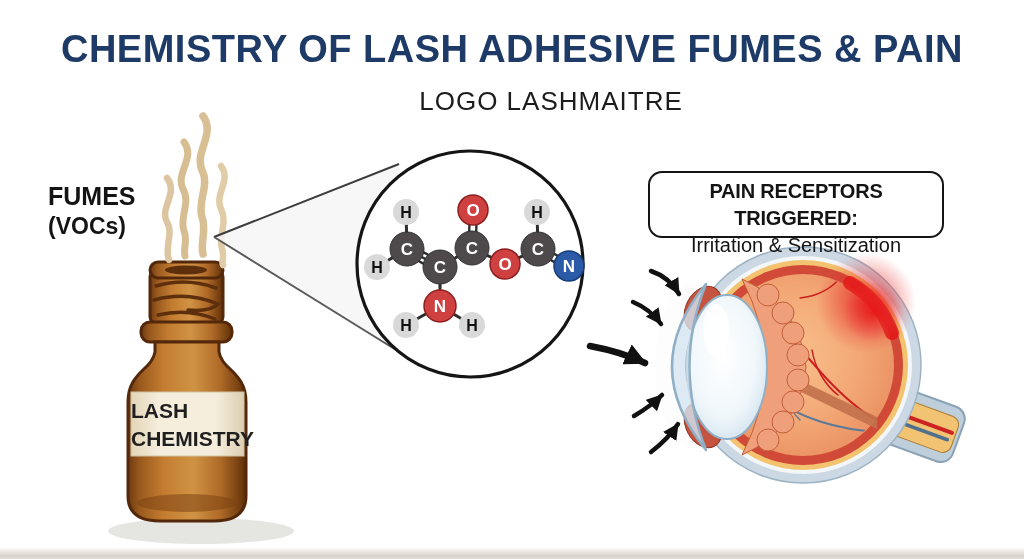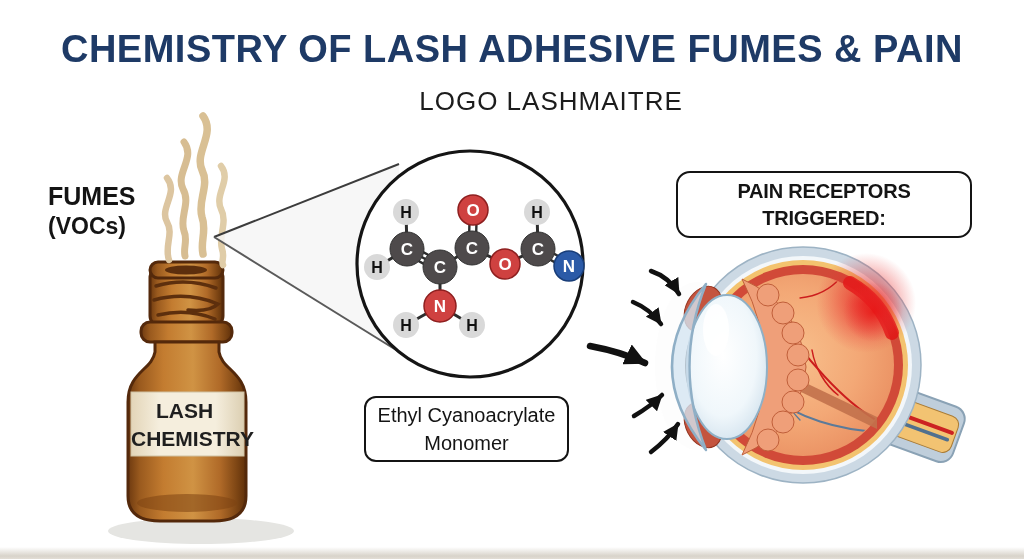--- a/index.html
+++ b/index.html
@@ -7,26 +7,26 @@
          font-family:"Liberation Sans",sans-serif;}
   .art{position:absolute;left:0;top:0;width:1024px;height:559px;}
   .overlay{position:absolute;margin:0;}
   .page-title{left:0;top:28px;width:1024px;text-align:center;
       font-size:38px;font-weight:bold;letter-spacing:.5px;color:#1e3a66;}
   .subtitle{left:0;top:86px;width:1024px;text-align:center;
       font-size:26px;font-weight:400;letter-spacing:1px;color:#1c1c1c;margin-left:39px;}
   .fumes-label{left:48px;top:182px;width:118px;text-align:left;color:#141414;}
   .fumes-label .l1{font-size:25px;font-weight:bold;}
   .fumes-label .l2{font-size:23px;font-weight:700;margin-top:2px;}
-  .bottle-label-text{left:131px;top:397px;width:107px;text-align:center;
+  .bottle-label-text{left:131px;top:397px;width:107px;
       font-size:21px;font-weight:bold;line-height:28px;color:#1f1f1f;}
   .caption-box{left:364px;top:396px;width:201px;height:59px;background:#fff;
       border:2.5px solid #141414;border-radius:12px;text-align:center;
       font-size:20px;font-weight:500;line-height:28px;color:#141414;padding-top:3px;}
-  .pain-box{left:676px;top:171px;width:292px;height:58px;background:#fff;
+  .pain-box{left:648px;top:171px;width:292px;height:58px;background:#fff;
       border:2px solid #141414;border-radius:14px;text-align:center;
       line-height:27px;color:#141414;padding-top:5px;}
   .pain-box .l1{font-size:20px;font-weight:bold;letter-spacing:-.2px;}
   .pain-box .l2{font-size:20px;font-weight:400;}
   .bottom-strip{left:0;top:547px;width:1024px;height:12px;
       background:linear-gradient(to bottom,rgba(255,255,255,0),#d8d3ca 75%,#e2ddd5);}
   text.atom-letter{font-family:"Liberation Sans",sans-serif;font-weight:bold;}
   .bond{stroke:#2d2d2d;stroke-width:3;stroke-linecap:round;}
   .bond2{stroke:#2d2d2d;stroke-width:2.4;stroke-linecap:round;}
 </style>
@@ -276,23 +276,20 @@
   <div class="overlay fumes-label">
     <div class="l1">FUMES</div>
     <div class="l2">(VOCs)</div>
   </div>
 
   <div class="overlay bottle-label-text">
     <div>LASH</div>
     <div>CHEMISTRY</div>
   </div>
 
-  <div class="overlay caption-box">
-    <div>Ethyl Cyanoacrylate</div>
-    <div>Monomer</div>
-  </div>
 
   <div class="overlay pain-box">
     <div class="l1">PAIN RECEPTORS TRIGGERED:</div>
+    <div class="l2">Irritation &amp; Sensitization</div>
   </div>
 
   <div class="overlay bottom-strip"></div>
 </div>
 
 </body></html>

